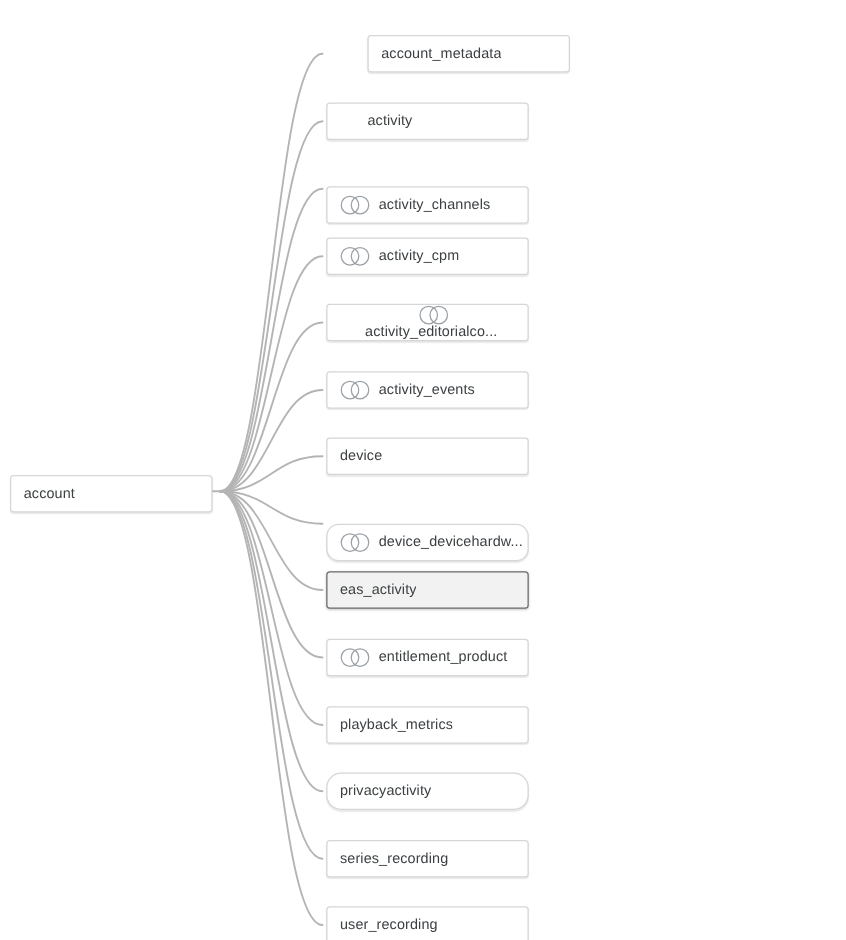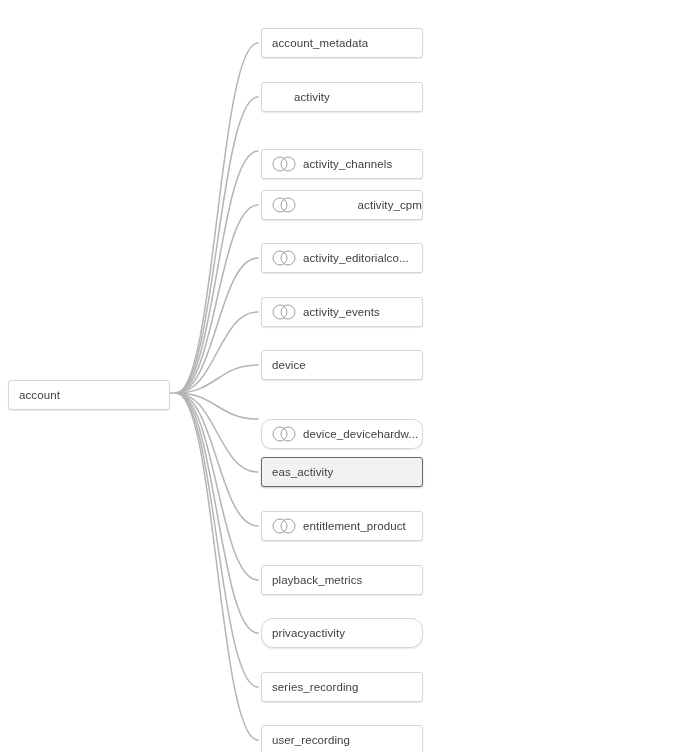--- a/index.html
+++ b/index.html
@@ -115,41 +115,41 @@
       <path class="edge" d="M 176 393 C 215.36 393, 218.64 580, 258 580"></path>
       <path class="edge" d="M 176 393 C 215.36 393, 218.64 633, 258 633"></path>
       <path class="edge" d="M 176 393 C 215.36 393, 218.64 687, 258 687"></path>
       <path class="edge" d="M 176 393 C 215.36 393, 218.64 740, 258 740"></path>
     </svg>
 
   <div id="node-layer">
       <div class="node root">
         <span class="node-label">account</span>
       </div>
-      <div class="node child" style="top: 28px;">
+      <div class="node child" style="top: 28px; margin-left: 33px;">
         <span class="node-label">account_metadata</span>
       </div>
       <div class="node child" style="top: 82px; padding-left: 22px;">
         <span class="node-label">activity</span>
       </div>
       <div class="node child" style="top: 149px;">
         <svg class="node-icon" viewBox="0 0 26 16">
           <circle cx="9" cy="8" r="7" fill="none" stroke="#9aa0a6" stroke-width="1"></circle>
           <circle cx="17" cy="8" r="7" fill="none" stroke="#9aa0a6" stroke-width="1"></circle>
         </svg>
         <span class="node-label">activity_channels</span>
       </div>
-      <div class="node child" style="top: 190px; justify-content: space-between;">
+      <div class="node child" style="top: 190px;">
         <svg class="node-icon" viewBox="0 0 26 16">
           <circle cx="9" cy="8" r="7" fill="none" stroke="#9aa0a6" stroke-width="1"></circle>
           <circle cx="17" cy="8" r="7" fill="none" stroke="#9aa0a6" stroke-width="1"></circle>
         </svg>
         <span class="node-label">activity_cpm</span>
       </div>
-      <div class="node child" style="top: 243px;">
+      <div class="node child" style="top: 243px; flex-direction: column;">
         <svg class="node-icon" viewBox="0 0 26 16">
           <circle cx="9" cy="8" r="7" fill="none" stroke="#9aa0a6" stroke-width="1"></circle>
           <circle cx="17" cy="8" r="7" fill="none" stroke="#9aa0a6" stroke-width="1"></circle>
         </svg>
         <span class="node-label">activity_editorialco...</span>
       </div>
       <div class="node child" style="top: 297px;">
         <svg class="node-icon" viewBox="0 0 26 16">
           <circle cx="9" cy="8" r="7" fill="none" stroke="#9aa0a6" stroke-width="1"></circle>
           <circle cx="17" cy="8" r="7" fill="none" stroke="#9aa0a6" stroke-width="1"></circle>

